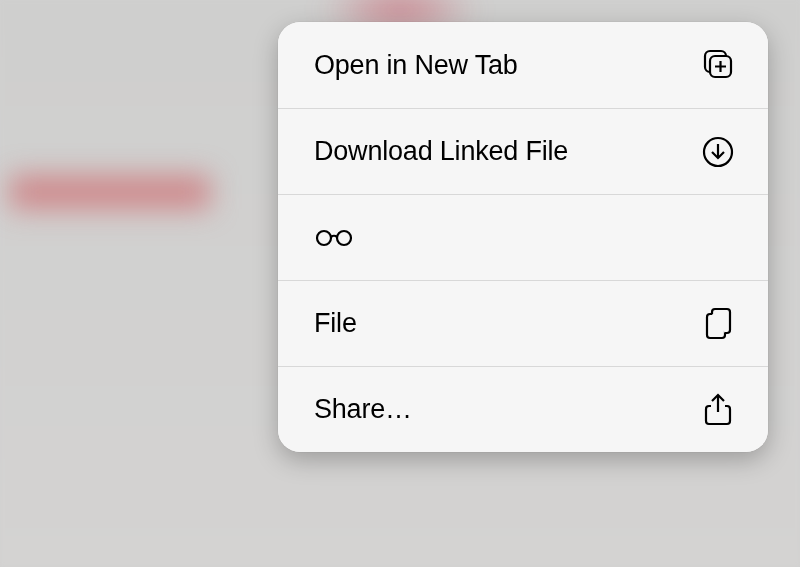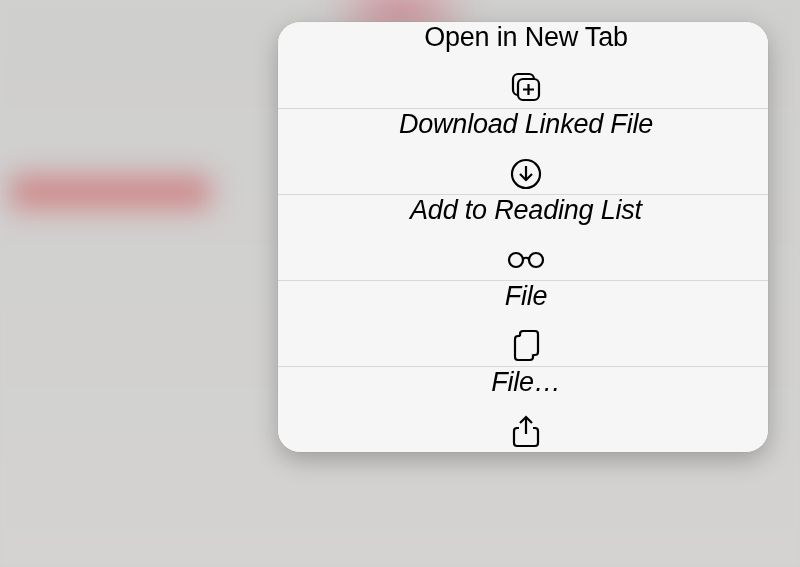--- a/index.html
+++ b/index.html
@@ -56,26 +56,24 @@
     }
     
     .menu-item {
       display: flex;
       align-items: center;
       justify-content: space-between;
       padding: 0 30px 0 36px;
       height: 86px;
       background: #f6f6f6;
       cursor: default;
-      flex-direction: column;
     }
     
     .menu-item + .menu-item {
       border-top: 1.5px solid rgba(0,0,0,0.12);
-      font-style: italic;
     }
     
     .menu-label {
       font-size: 27px;
       color: #000;
       font-weight: 400;
       letter-spacing: -0.2px;
     }
     
     .menu-icon {
@@ -126,42 +124,41 @@
     <span class="menu-icon">
       <svg viewBox="0 0 34 34">
         <circle cx="17" cy="17" r="14"></circle>
         <line x1="17" y1="9" x2="17" y2="23"></line>
         <polyline points="11,17 17,23 23,17"></polyline>
       </svg>
     </span>
   </div>
 
   <div class="menu-item">
-    <span class="menu-label">Add to Reading List</span>
     <span class="menu-icon">
       <svg viewBox="0 0 40 34" style="width:40px">
         <circle cx="10" cy="17" r="7"></circle>
         <circle cx="30" cy="17" r="7"></circle>
         <path d="M17,17 C17,14 23,14 23,17"></path>
       </svg>
     </span>
   </div>
 
   <div class="menu-item">
     <span class="menu-label">File</span>
     <span class="menu-icon">
       <svg viewBox="0 0 34 34">
         <path d="M6,10 L6,28 a3 3 0 0 0 3 3 L21,31 a3 3 0 0 0 3,-3 L24,10 a3 3 0 0 0 -3,-3 L9,7 a3 3 0 0 0 -3,3 Z"></path>
         <path d="M11,7 L11,5 a3 3 0 0 1 3,-3 L26,2 a3 3 0 0 1 3,3 L29,23 a3 3 0 0 1 -3,3 L24,26" fill="#f6f6f6"></path>
       </svg>
     </span>
   </div>
 
   <div class="menu-item">
-    <span class="menu-label">File…</span>
+    <span class="menu-label">Share…</span>
     <span class="menu-icon">
       <svg viewBox="0 0 34 34">
         <line x1="17" y1="2" x2="17" y2="19"></line>
         <polyline points="11,8 17,2 23,8"></polyline>
         <path d="M10,13 L8,13 a3 3 0 0 0 -3,3 L5,28 a3 3 0 0 0 3,3 L26,31 a3 3 0 0 0 3,-3 L29,16 a3 3 0 0 0 -3,-3 L24,13"></path>
       </svg>
     </span>
   </div>
 
 

